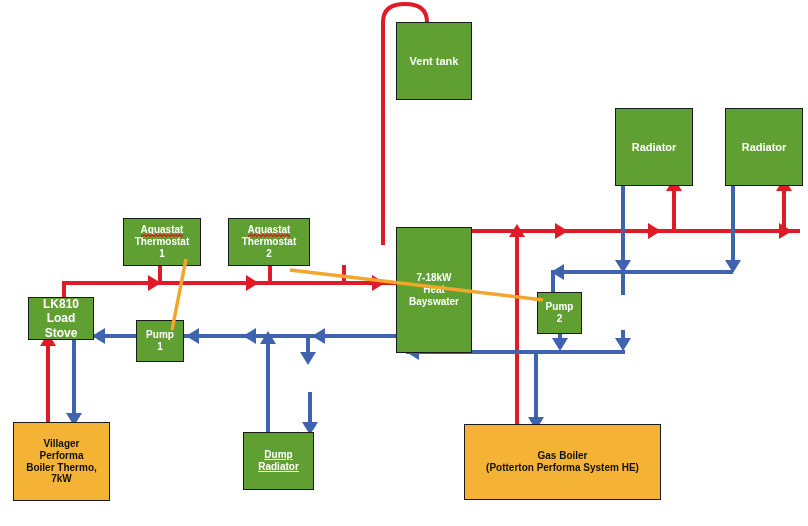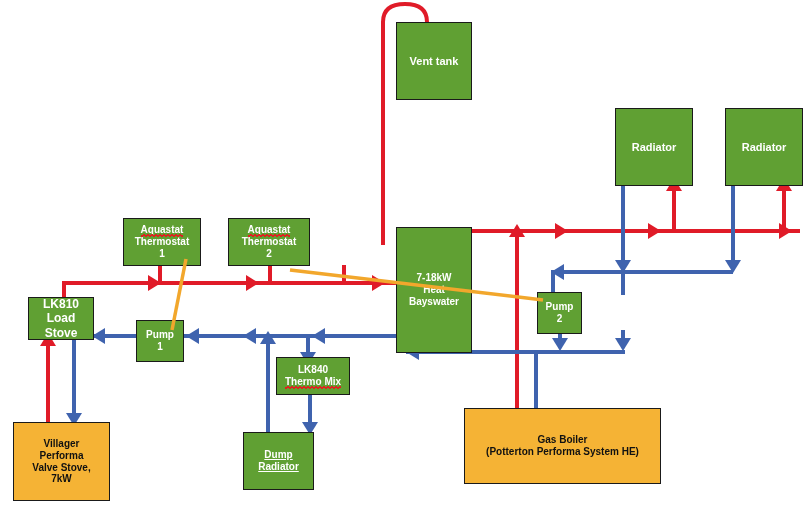--- a/index.html
+++ b/index.html
@@ -169,44 +169,38 @@
     </span>
   </div>
 
   <div class="node green" style="left:136px; top:320px; width:48px;  height:42px;  font-size:10px;">
     <span class="lbl">
       <span>Pump</span><br>
       <span>1</span>
     </span>
   </div>
 
-  <div class="node green" style="left:276px; top:357px; width:74px;  height:38px;  font-size:10px;">
-    <span class="lbl">
-      <span>LK840</span><br>
-      <span class="spell">Thermo Mix</span>
-    </span>
-  </div>
 
   <div class="node green" style="left:243px; top:432px; width:71px;  height:58px;  font-size:10px;text-decoration:underline;">
     <span class="lbl">
       <span>Dump</span><br>
       <span>Radiator</span>
     </span>
   </div>
 
   <div class="node orange" style="left:13px;  top:422px; width:97px; height:79px;  font-size:10px;text-align:center;">
     <span class="lbl">
       <span>Villager</span><br>
       <span>Performa</span><br>
-      <span>Valve Stove,</span><br>
+      <span>Boiler Thermo,</span><br>
       <span>7kW</span>
     </span>
   </div>
 
-  <div class="node orange" style="left:464px; top:408px; width:197px; height:76px; font-size:10px;">
+  <div class="node orange" style="left:464px; top:424px; width:197px; height:76px; font-size:10px;">
     <span class="lbl">
       <span>Gas Boiler</span><br>
       <span>(Potterton Performa System HE)</span>
     </span>
   </div>
 
   <svg class="ovl over">
     <line x1="186" y1="259" x2="172" y2="330" stroke="#F2A72C" stroke-width="3.5"></line>
     <line x1="290" y1="270" x2="543" y2="300" stroke="#F2A72C" stroke-width="3.5"></line>
   </svg>

